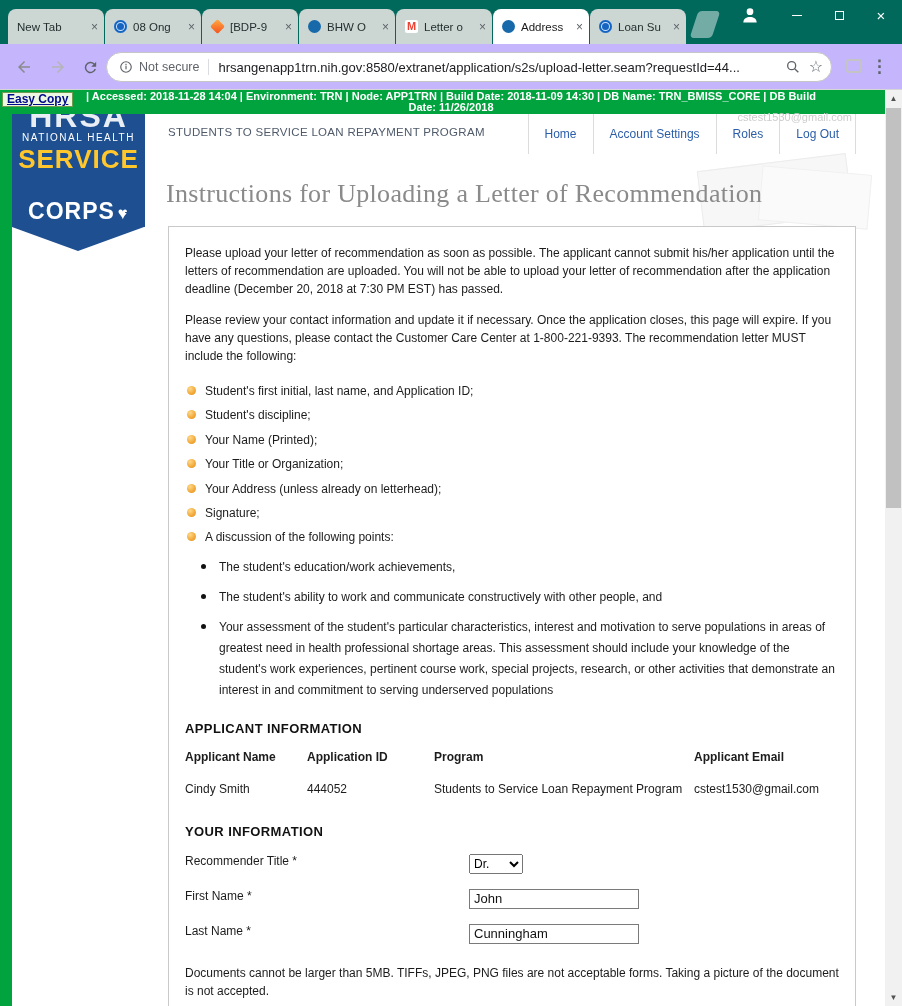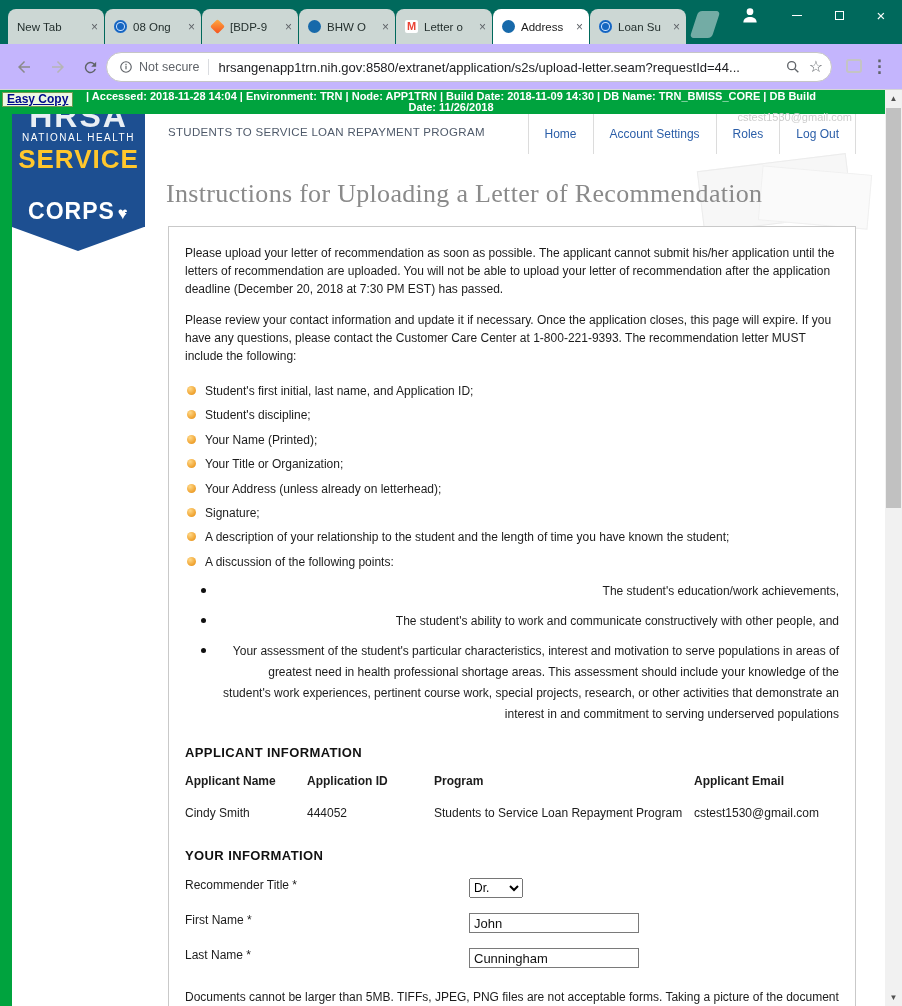--- a/index.html
+++ b/index.html
@@ -80,21 +80,21 @@
 
   
   .content-box { position:absolute; left:168px; top:226px; width:688px; height:880px;
     border:1px solid #c9c9c9; background:#fff; padding:17px 16px; font-size:12px; color:#1c1c1c; }
   .content-box p { line-height:1.5; margin-bottom:13px; }
   ul.gold { list-style:none; margin:18px 0 0 0; }
   ul.gold > li { position:relative; padding-left:20px; margin-bottom:7px; line-height:1.45; }
   ul.gold > li::before { content:""; position:absolute; left:2px; top:3px; width:9px; height:9px; border-radius:50%;
     background:radial-gradient(circle at 35% 30%, #ffd887, #f0a432 65%, #d98d20); }
   ul.sub { list-style:none; margin:10px 0 4px 0; }
-  ul.sub > li { position:relative; padding-left:34px; margin-bottom:9px; line-height:1.75;text-align:right; }
+  ul.sub > li { position:relative; padding-left:34px; margin-bottom:9px; line-height:1.75; }
   ul.sub > li::before { content:""; position:absolute; left:16px; top:7px; width:5px; height:5px;
     border-radius:50%; background:#111; }
 
   .sec-heading { font-size:13px; font-weight:bold; letter-spacing:.4px; color:#111; margin-top:20px; }
   .info-grid { display:grid; grid-template-columns:122px 127px 260px 1fr; margin-top:14px; row-gap:18px; }
   .info-grid .hd { font-weight:bold; }
 
   .form-area { margin-top:10px; }
   .form-row { display:flex; margin-top:15px; }
   .form-row .lbl { width:284px; flex:0 0 284px; }
@@ -248,21 +248,20 @@
   <p>Please upload your letter of recommendation as soon as possible. The applicant cannot submit his/her application until the letters of recommendation are uploaded. You will not be able to upload your letter of recommendation after the application deadline (December 20, 2018 at 7:30 PM EST) has passed.</p>
   <p>Please review your contact information and update it if necessary. Once the application closes, this page will expire. If you have any questions, please contact the Customer Care Center at 1-800-221-9393. The recommendation letter MUST include the following:</p>
 
   <ul class="gold">
     <li>Student's first initial, last name, and Application ID;</li>
     <li>Student's discipline;</li>
     <li>Your Name (Printed);</li>
     <li>Your Title or Organization;</li>
     <li>Your Address (unless already on letterhead);</li>
     <li>Signature;</li>
-    <li>A description of your relationship to the student and the length of time you have known the student;</li>
     <li>A discussion of the following points:</li>
   </ul>
   <ul class="sub">
     <li>The student's education/work achievements,</li>
     <li>The student's ability to work and communicate constructively with other people, and</li>
     <li>Your assessment of the student's particular characteristics, interest and motivation to serve populations in areas of greatest need in health professional shortage areas. This assessment should include your knowledge of the student's work experiences, pertinent course work, special projects, research, or other activities that demonstrate an interest in and commitment to serving underserved populations</li>
   </ul>
 
   <div class="sec-heading">APPLICANT INFORMATION</div>
   <div class="info-grid">

